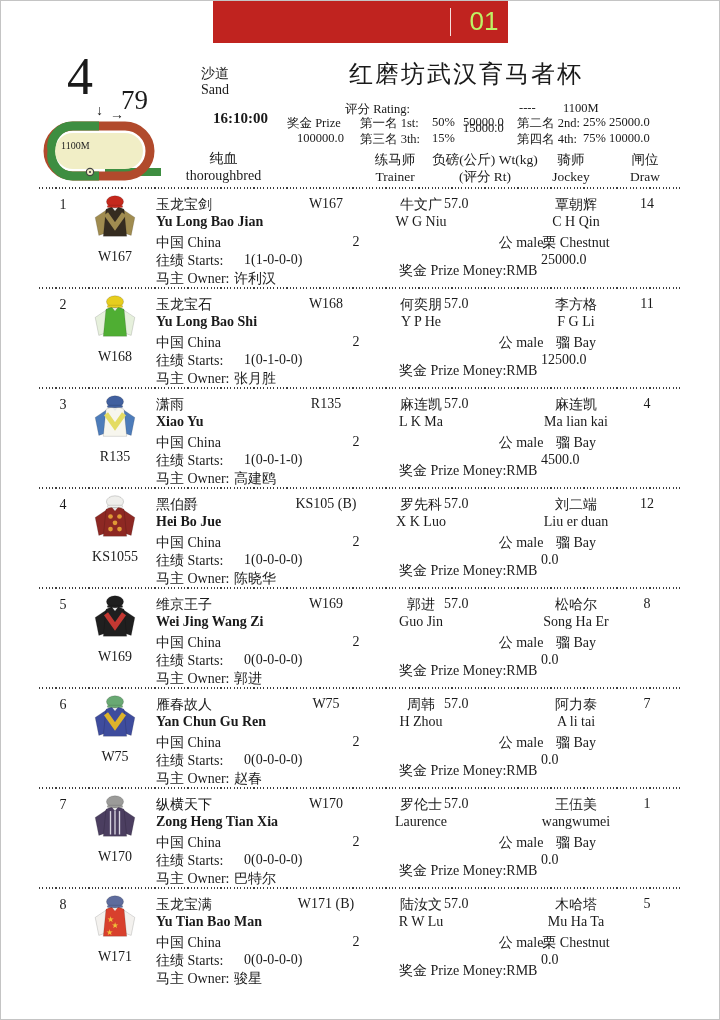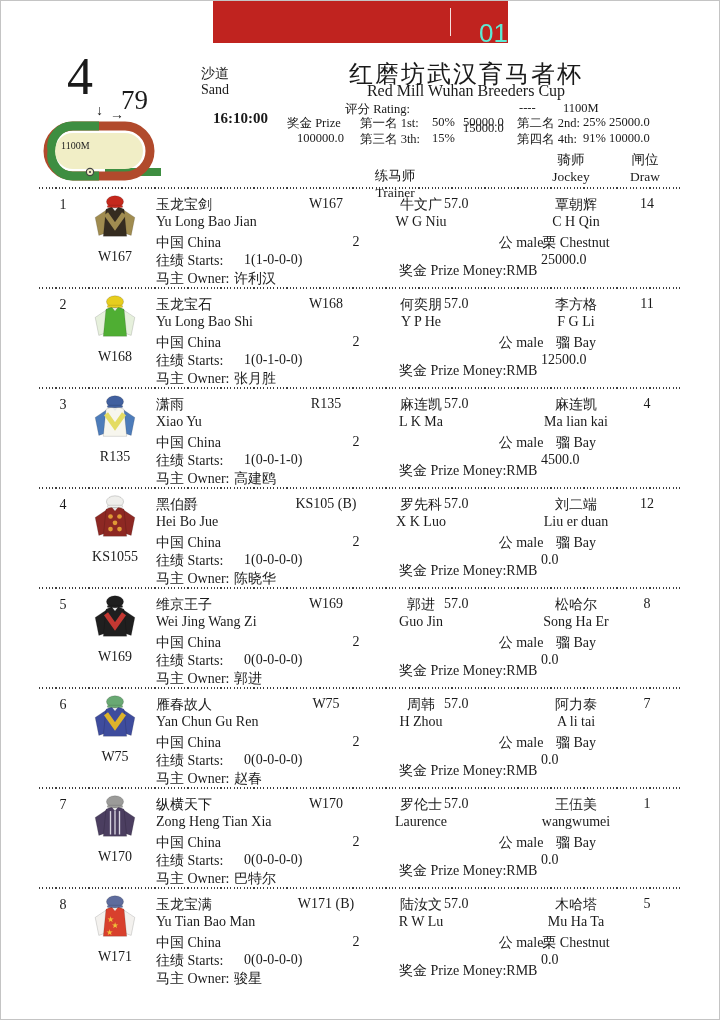--- a/index.html
+++ b/index.html
@@ -6,61 +6,61 @@
   .page{
     position:relative;width:718px;height:1018px;margin:0 auto;
     background:#ffffff;border:1px solid #c4c4c4;overflow:hidden;
     font-family:"Liberation Serif","DejaVu Serif",serif;color:#1a1a1a;
   }
   .abs{position:absolute;}
   .ctr{text-align:center;}
   
   .banner{position:absolute;left:212px;top:0;width:295px;height:42px;}
   .banner-line{position:absolute;left:237px;top:7px;width:1px;height:28px;background:rgba(255,255,255,.85);}
-  .banner-num{position:absolute;left:247px;top:17px;width:48px;text-align:right;
-    font-family:"Liberation Sans","DejaVu Sans",sans-serif;font-size:26px;color:#5eead4;}
+  .banner-num{position:absolute;left:247px;top:5px;width:48px;text-align:center;
+    font-family:"Liberation Sans","DejaVu Sans",sans-serif;font-size:26px;color:#bef264;}
   
   .race-no{left:66px;top:50px;font-size:52px;line-height:52px;}
   .rating-no{left:120px;top:84px;font-size:27px;}
   .surface-cn{left:200px;top:64px;font-size:14px;}
   .surface-en{left:200px;top:81px;font-size:14px;}
   .race-time{left:212px;top:109px;font-size:15px;font-weight:bold;}
   .breed{left:160px;top:149px;width:125px;font-size:14px;line-height:17px;}
   .title-cn{left:345px;top:57px;width:240px;font-size:24px;letter-spacing:2px;}
   .title-en{left:335px;top:81px;width:260px;font-size:16px;}
   .h12{font-size:12.5px;}
   .rating-label{left:344px;top:100px;}
   .rating-value{left:518px;top:100px;}
   .rating-dist{left:562px;top:100px;}
   .prize-label{left:286px;top:114px;}
   .prize-total{left:296px;top:130px;}
   .p1l{left:359px;top:114px;} .p1p{left:431px;top:114px;} .p1a{left:462px;top:114px;}
   .p2l{left:516px;top:114px;} .p2p{left:582px;top:114px;} .p2a{left:608px;top:114px;}
   .p3l{left:359px;top:130px;} .p3p{left:431px;top:130px;} .p3a{left:462px;top:120px;}
   .p4l{left:516px;top:130px;} .p4p{left:582px;top:130px;} .p4a{left:608px;top:130px;}
   .colhead{font-size:13.5px;line-height:17px;}
-  .ch-trainer{left:352px;top:150px;width:84px;margin-top:16px;}
+  .ch-trainer{left:352px;top:150px;width:84px;}
   .ch-wt{left:422px;top:150px;width:124px;}
   .ch-jockey{left:528px;top:150px;width:84px;}
   .ch-draw{left:612px;top:150px;width:64px;}
   
   .arrow-down{left:95px;top:102px;font-size:14px;font-weight:bold;}
   .arrow-right{left:109px;top:106px;font-size:14px;font-weight:bold;}
   .track-wrap{left:42px;top:117px;width:118px;height:66px;}
   
   .rows{position:absolute;left:0;top:186px;width:718px;}
   .race-row{position:relative;width:718px;height:100px;}
   .race-row::before{content:"";position:absolute;left:38px;right:38px;top:0;height:2px;
     background-image:repeating-linear-gradient(90deg,#3c3c3c 0 1.1px,transparent 1.1px 3.3px);}
   .race-row span{position:absolute;font-size:14px;white-space:nowrap;}
   .f-num{left:50px;top:10px;width:24px;text-align:center;font-size:21px;}
   .f-silk{position:absolute;left:86px;top:7px;width:56px;height:54px;}
   .f-silklabel{left:74px;top:62px;width:80px;text-align:center;font-size:11px;}
   .f-namecn{left:155px;top:9px;font-size:15px;}
-  .f-nameen{left:155px;top:27px;font-size:15.5px;font-weight:normal;}
+  .f-nameen{left:155px;top:27px;font-size:15.5px;font-weight:bold;}
   .f-country{left:155px;top:47px;}
   .f-startsl{left:155px;top:65px;}
   .f-starts{left:243px;top:65px;}
   .f-ownerl{left:155px;top:83px;}
   .f-owner{left:233px;top:83px;}
   .f-brand{left:270px;top:9px;width:110px;text-align:center;}
   .f-age{left:338px;top:47px;width:34px;text-align:center;}
   .f-trainercn{left:363px;top:9px;width:114px;text-align:center;}
   .f-traineren{left:363px;top:27px;width:114px;text-align:center;}
   .f-wt{left:443px;top:9px;width:74px;text-align:left;}
@@ -80,44 +80,51 @@
   <div class="banner" style="background: rgb(192, 35, 31);">
     <div class="banner-line"></div>
     <div class="banner-num">01</div>
   </div>
 
   <div class="abs race-no">4</div>
   <div class="abs rating-no">79</div>
   <div class="abs surface-cn">沙道</div>
   <div class="abs surface-en">Sand</div>
   <div class="abs race-time">16:10:00</div>
+  <div class="abs breed ctr">
+    <div>纯血</div>
+    <div>thoroughbred</div>
+  </div>
   <div class="abs title-cn ctr">红磨坊武汉育马者杯</div>
-  <div class="abs title-en ctr">Red Mill Wuhan Breeders Cup</div>
 
   <div class="abs h12 rating-label">评分 Rating:</div>
   <div class="abs h12 rating-value">----</div>
   <div class="abs h12 rating-dist">1100M</div>
   <div class="abs h12 prize-label">奖金 Prize</div>
   <div class="abs h12 prize-total">100000.0</div>
   <div class="abs h12 p1l">第一名 1st:</div>
   <div class="abs h12 p1p">50%</div>
   <div class="abs h12 p1a">50000.0</div>
   <div class="abs h12 p2l">第二名 2nd:</div>
   <div class="abs h12 p2p">25%</div>
   <div class="abs h12 p2a">25000.0</div>
   <div class="abs h12 p3l">第三名 3th:</div>
   <div class="abs h12 p3p">15%</div>
   <div class="abs h12 p3a">15000.0</div>
   <div class="abs h12 p4l">第四名 4th:</div>
-  <div class="abs h12 p4p">91%</div>
+  <div class="abs h12 p4p">75%</div>
   <div class="abs h12 p4a">10000.0</div>
 
   <div class="abs colhead ctr ch-trainer">
     <div>练马师</div>
     <div>Trainer</div>
+  </div>
+  <div class="abs colhead ctr ch-wt">
+    <div>负磅(公斤) Wt(kg)</div>
+    <div>(评分 Rt)</div>
   </div>
   <div class="abs colhead ctr ch-jockey">
     <div>骑师</div>
     <div>Jockey</div>
   </div>
   <div class="abs colhead ctr ch-draw">
     <div>闸位</div>
     <div>Draw</div>
   </div>
 

